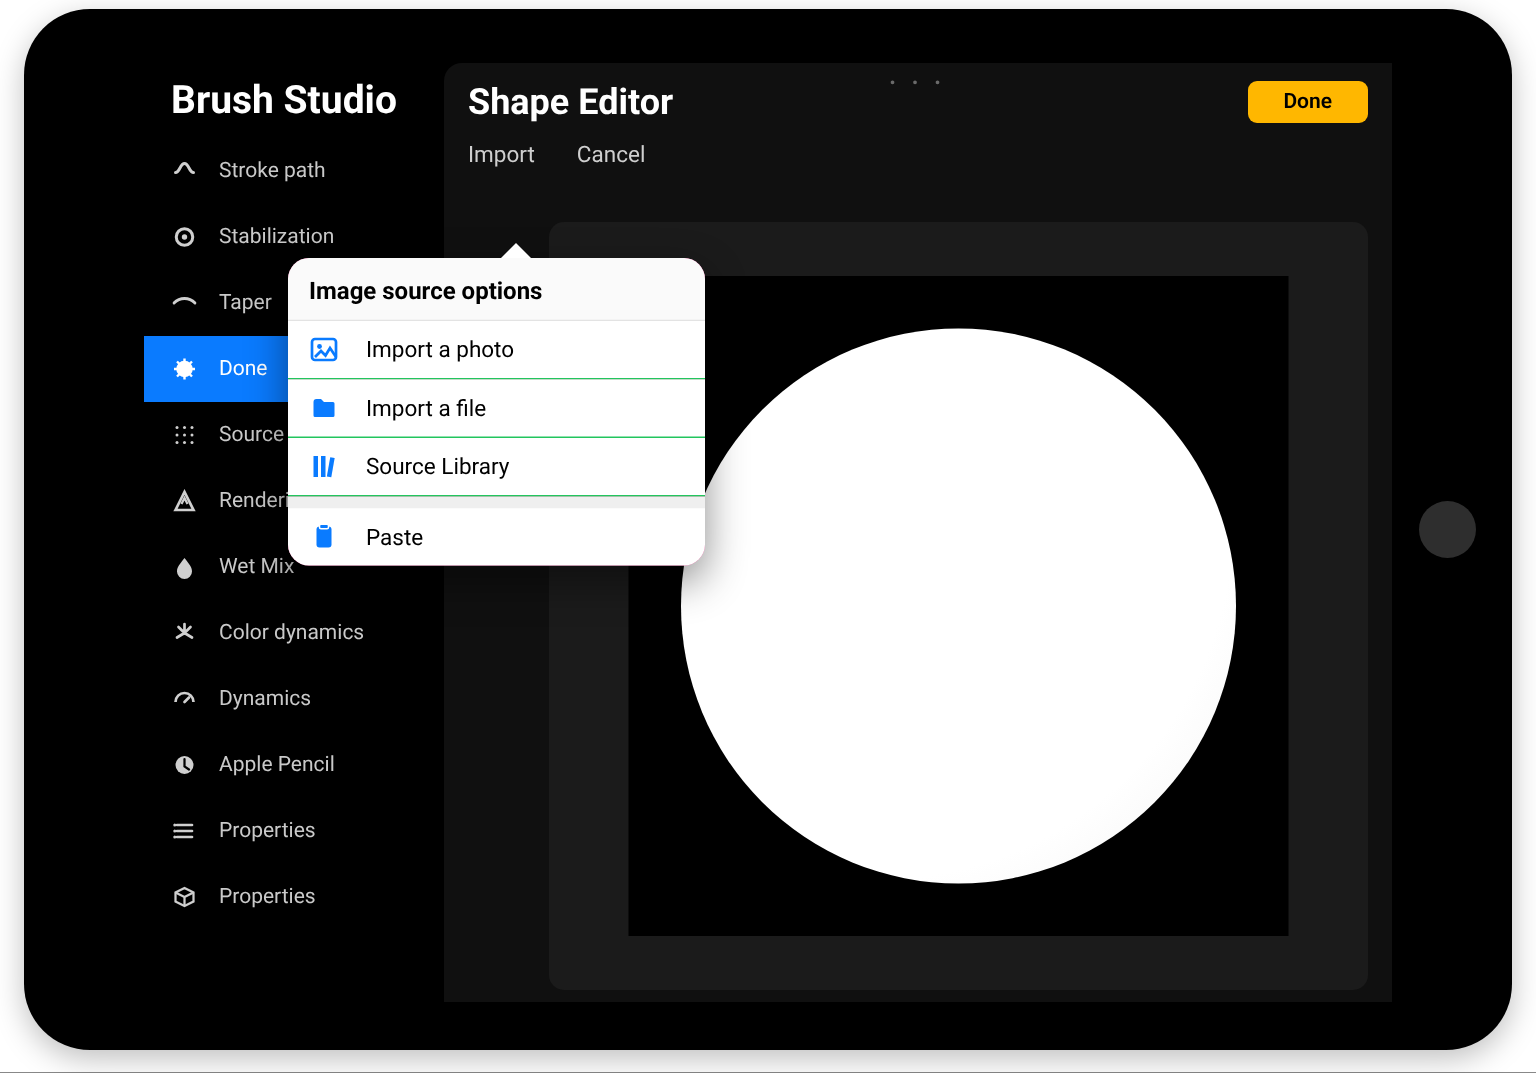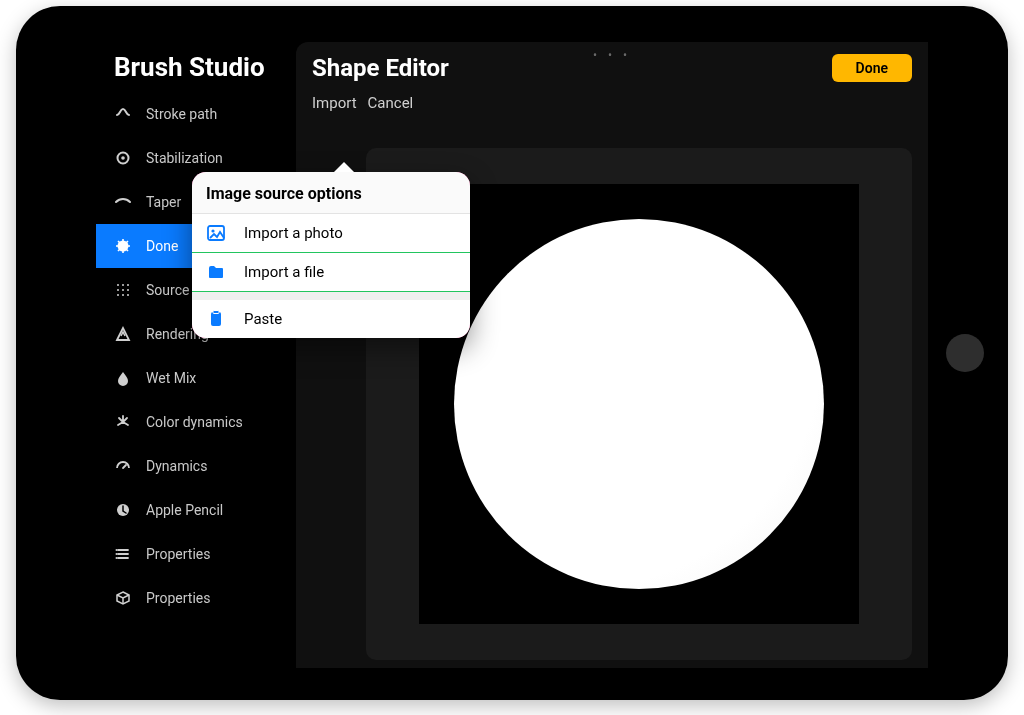--- a/index.html
+++ b/index.html
@@ -91,21 +91,21 @@
   .grab-dots {
     position: absolute;
     left: 50%; top: 6px;
     transform: translateX(-50%);
     color: #6a6a6a;
     letter-spacing: 4px;
     font-size: 12px;
   }
   .subactions {
     display: flex;
-    gap: 11px;
+    gap: 28px;
     padding: 8px 16px 14px 16px;
     color: #cfcfcf;
     font-size: 15px;
   }
   .subactions span { cursor: pointer; }
 
   .canvas-area {
     position: absolute;
     left: 70px; right: 16px; top: 106px; bottom: 8px;
     background: #1b1b1b;
@@ -312,20 +312,28 @@
             <span>Import a photo</span>
           </div>
           <div class="popover-item">
             <span class="pic">
               <svg width="20" height="20" viewBox="0 0 20 20">
                 <use href="#folder-icon"></use>
               </svg>
             </span>
             <span>Import a file</span>
           </div>
+          <div class="popover-item">
+            <span class="pic">
+              <svg width="20" height="20" viewBox="0 0 20 20">
+                <use href="#library-icon"></use>
+              </svg>
+            </span>
+            <span>Source Library</span>
+          </div>
           <div class="popover-item sep">
             <span class="pic">
               <svg width="20" height="20" viewBox="0 0 20 20">
                 <use href="#paste-icon"></use>
               </svg>
             </span>
             <span>Paste</span>
           </div>
         </div>
     </div>

